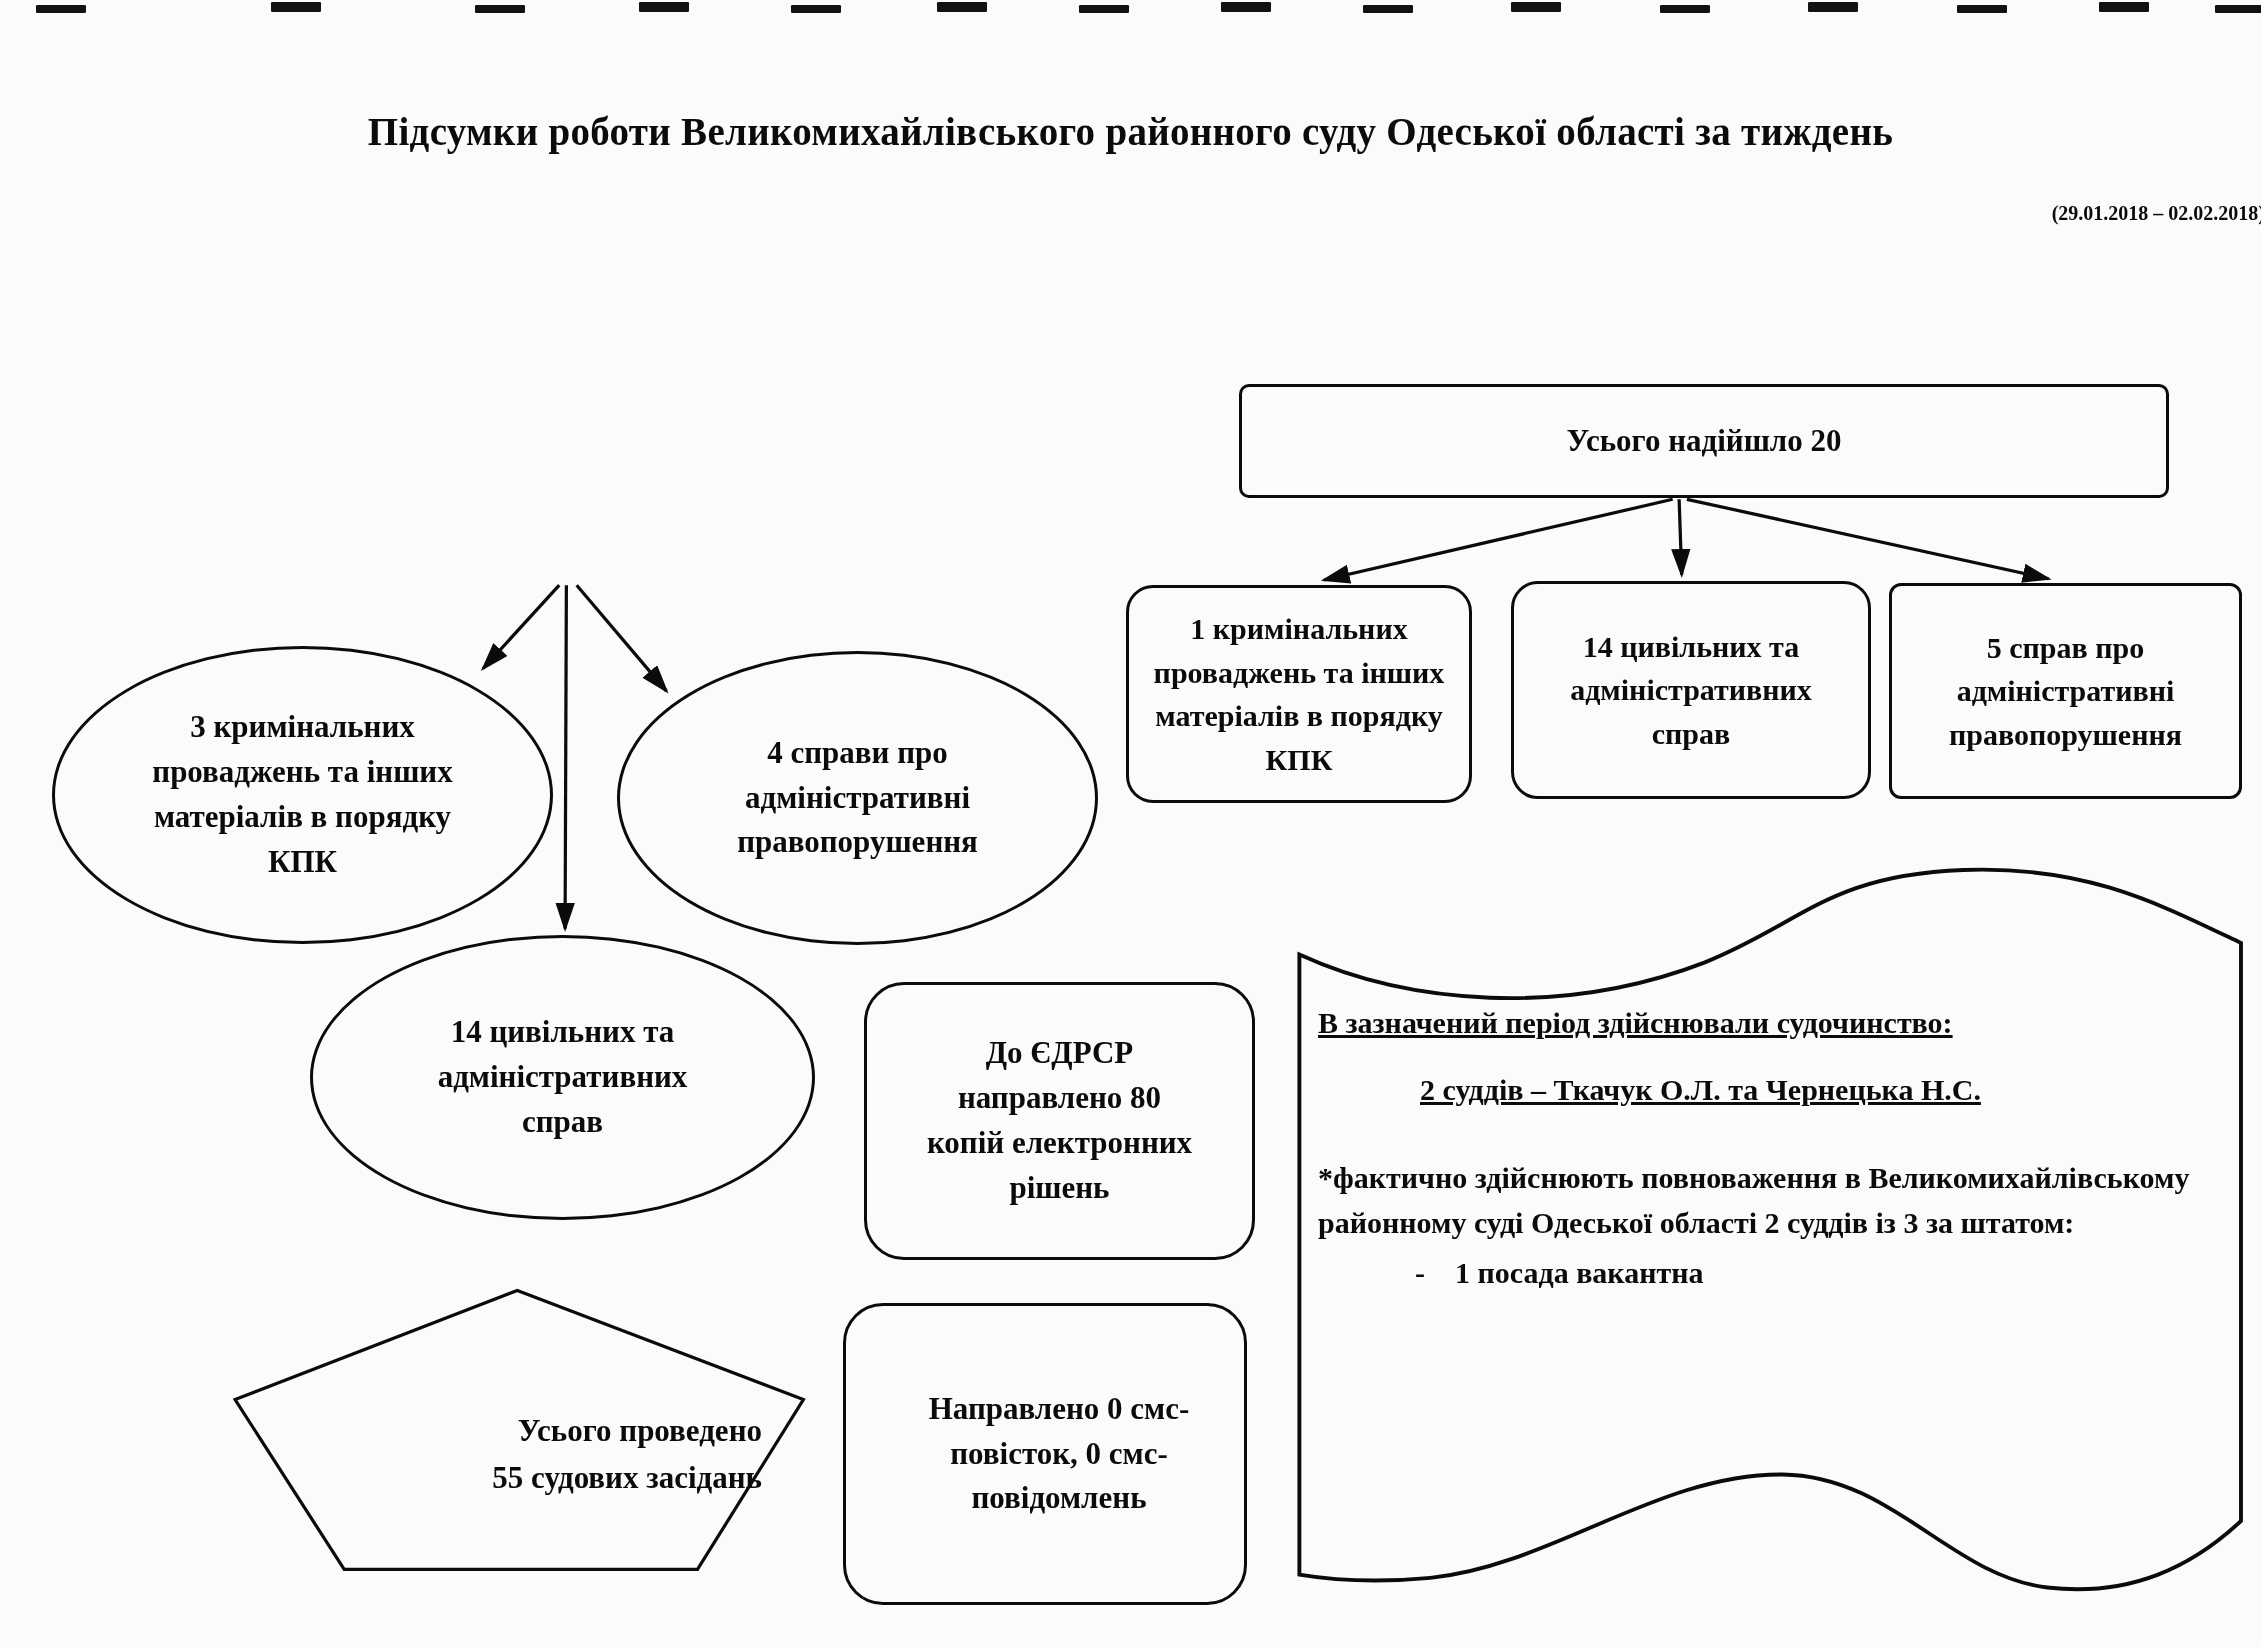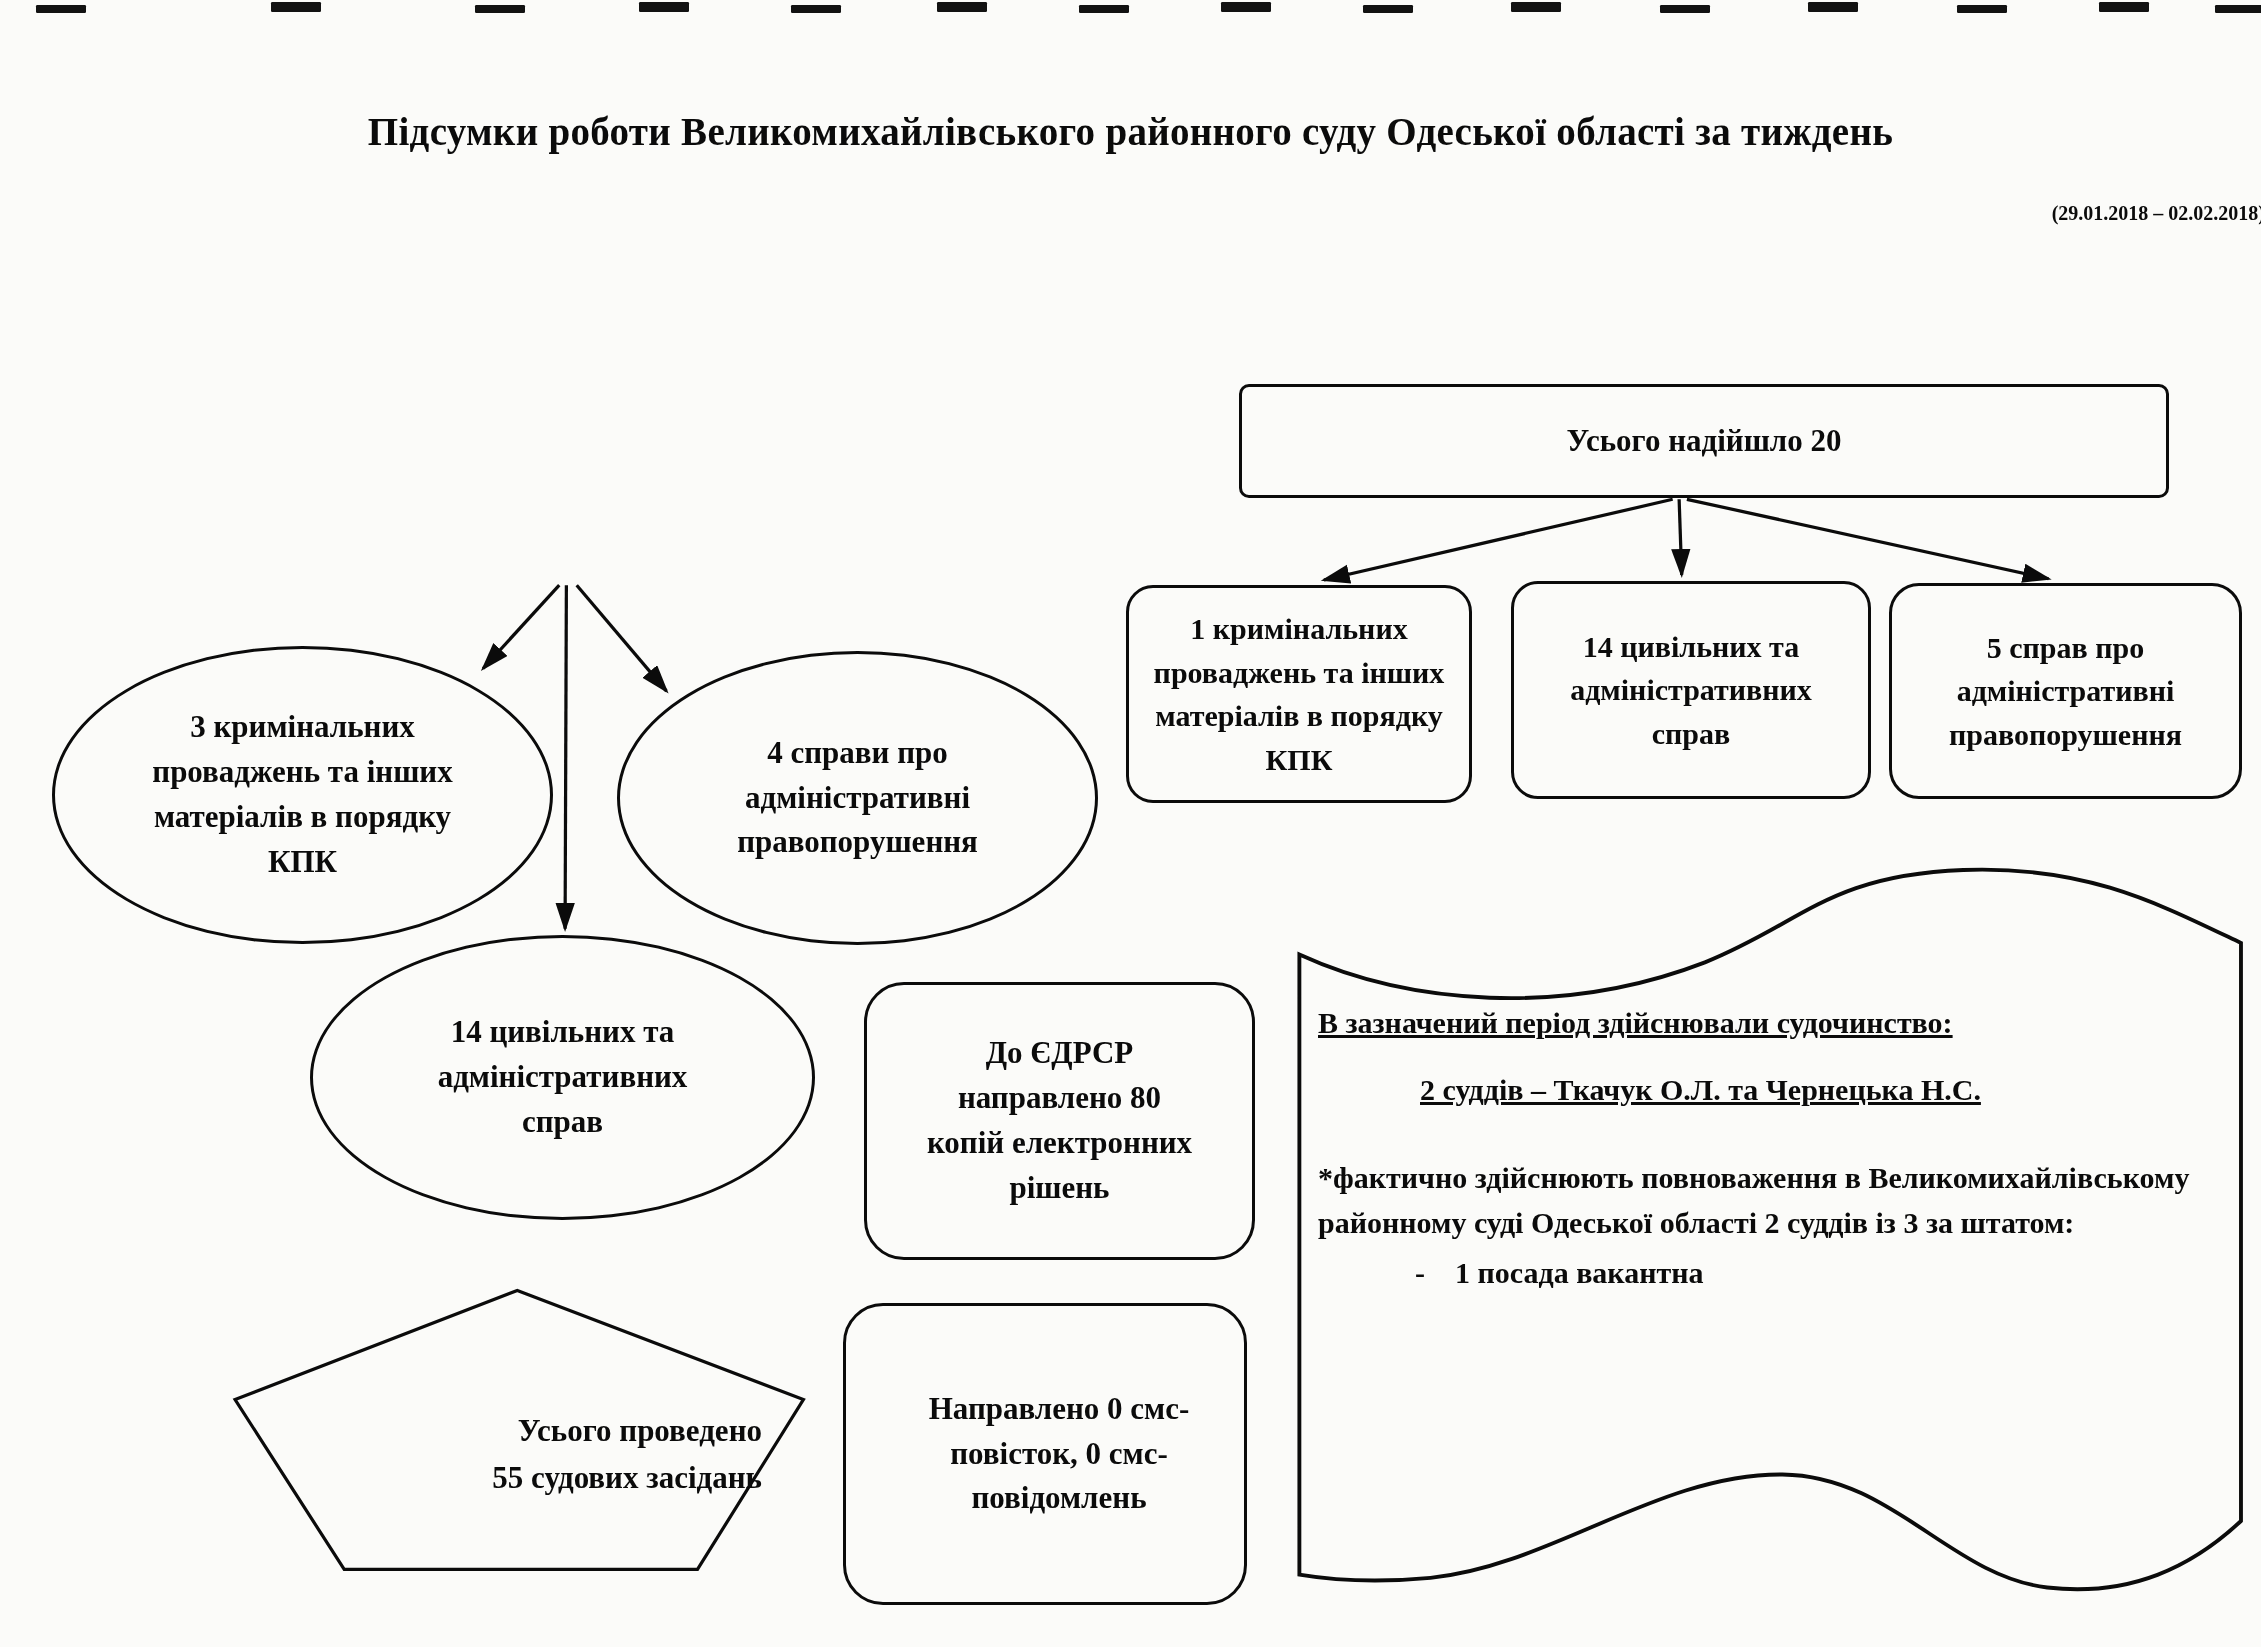--- a/index.html
+++ b/index.html
@@ -45,21 +45,21 @@
   .reviewed-c2 { left:617px; top:651px; width:481px; height:294px; }
   .reviewed-c2 span { max-width:323px; }
   .reviewed-c3 { left:310px; top:935px; width:505px; height:285px; }
   .reviewed-c3 span { max-width:310px; }
 
   .received-root { left:1239px; top:384px; width:930px; height:114px; border-radius:10px; }
   .received-c1 { left:1126px; top:585px; width:346px; height:218px; border-radius:27px; font-size:30px; }
   .received-c1 span { max-width:304px; }
   .received-c2 { left:1511px; top:581px; width:360px; height:218px; border-radius:27px; font-size:30px; }
   .received-c2 span { max-width:310px; }
-  .received-c3 { left:1889px; top:583px; width:353px; height:216px; border-radius:30px; font-size:30px; }
+  .received-c3 { left:1889px; top:583px; width:353px; height:216px; border-radius:12px; font-size:30px; }
   .received-c3 span { max-width:297px; }
 
   .edrsr { left:864px; top:982px; width:391px; height:278px; border-radius:40px; border-width:3.9px; }
   .edrsr span { max-width:284px; }
   .sms   { left:843px; top:1303px; width:404px; height:302px; border-radius:40px; border-width:3.9px;padding-left:28px; }
   .sms span { max-width:304px; }
 
   .shapes { position:absolute; left:0; top:0; width:2261px; height:1647px; }
 
   .pentagon-label {

